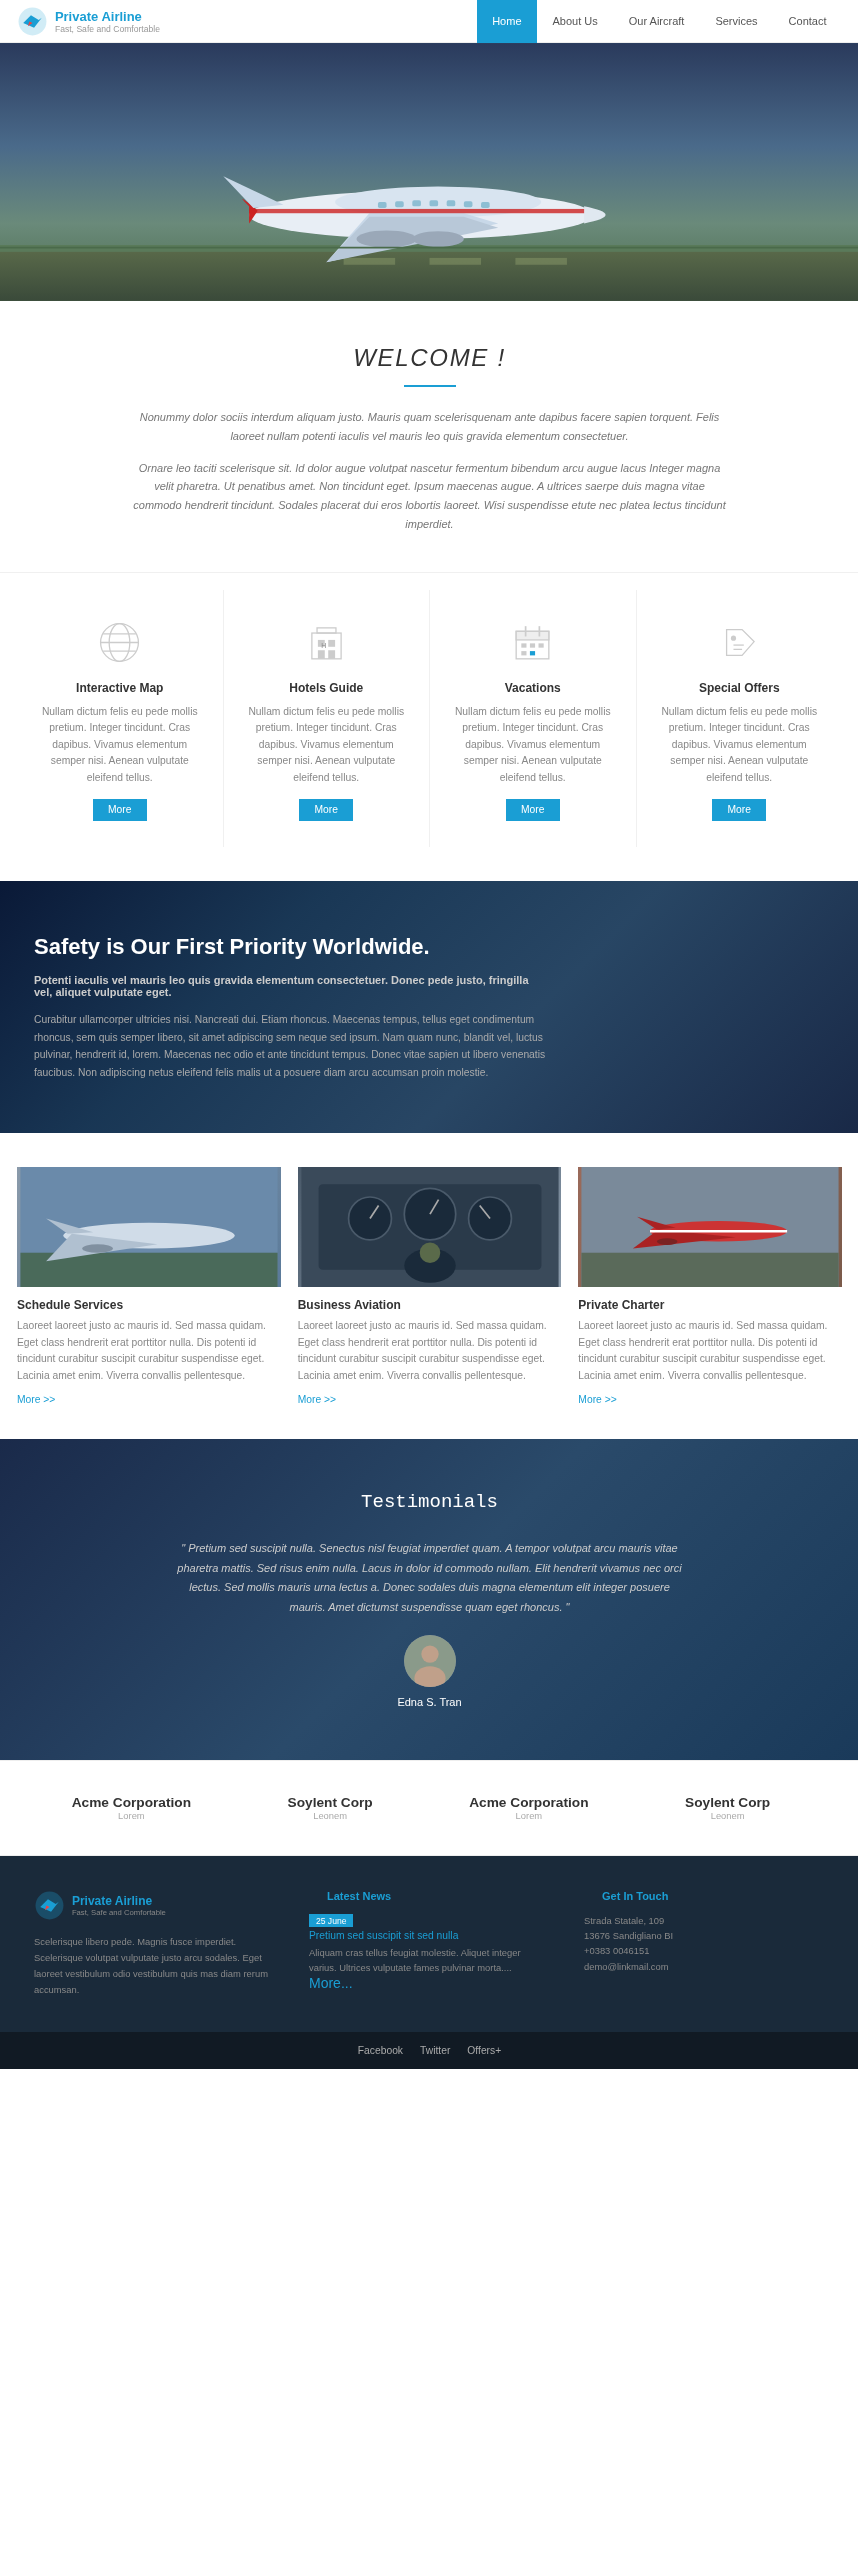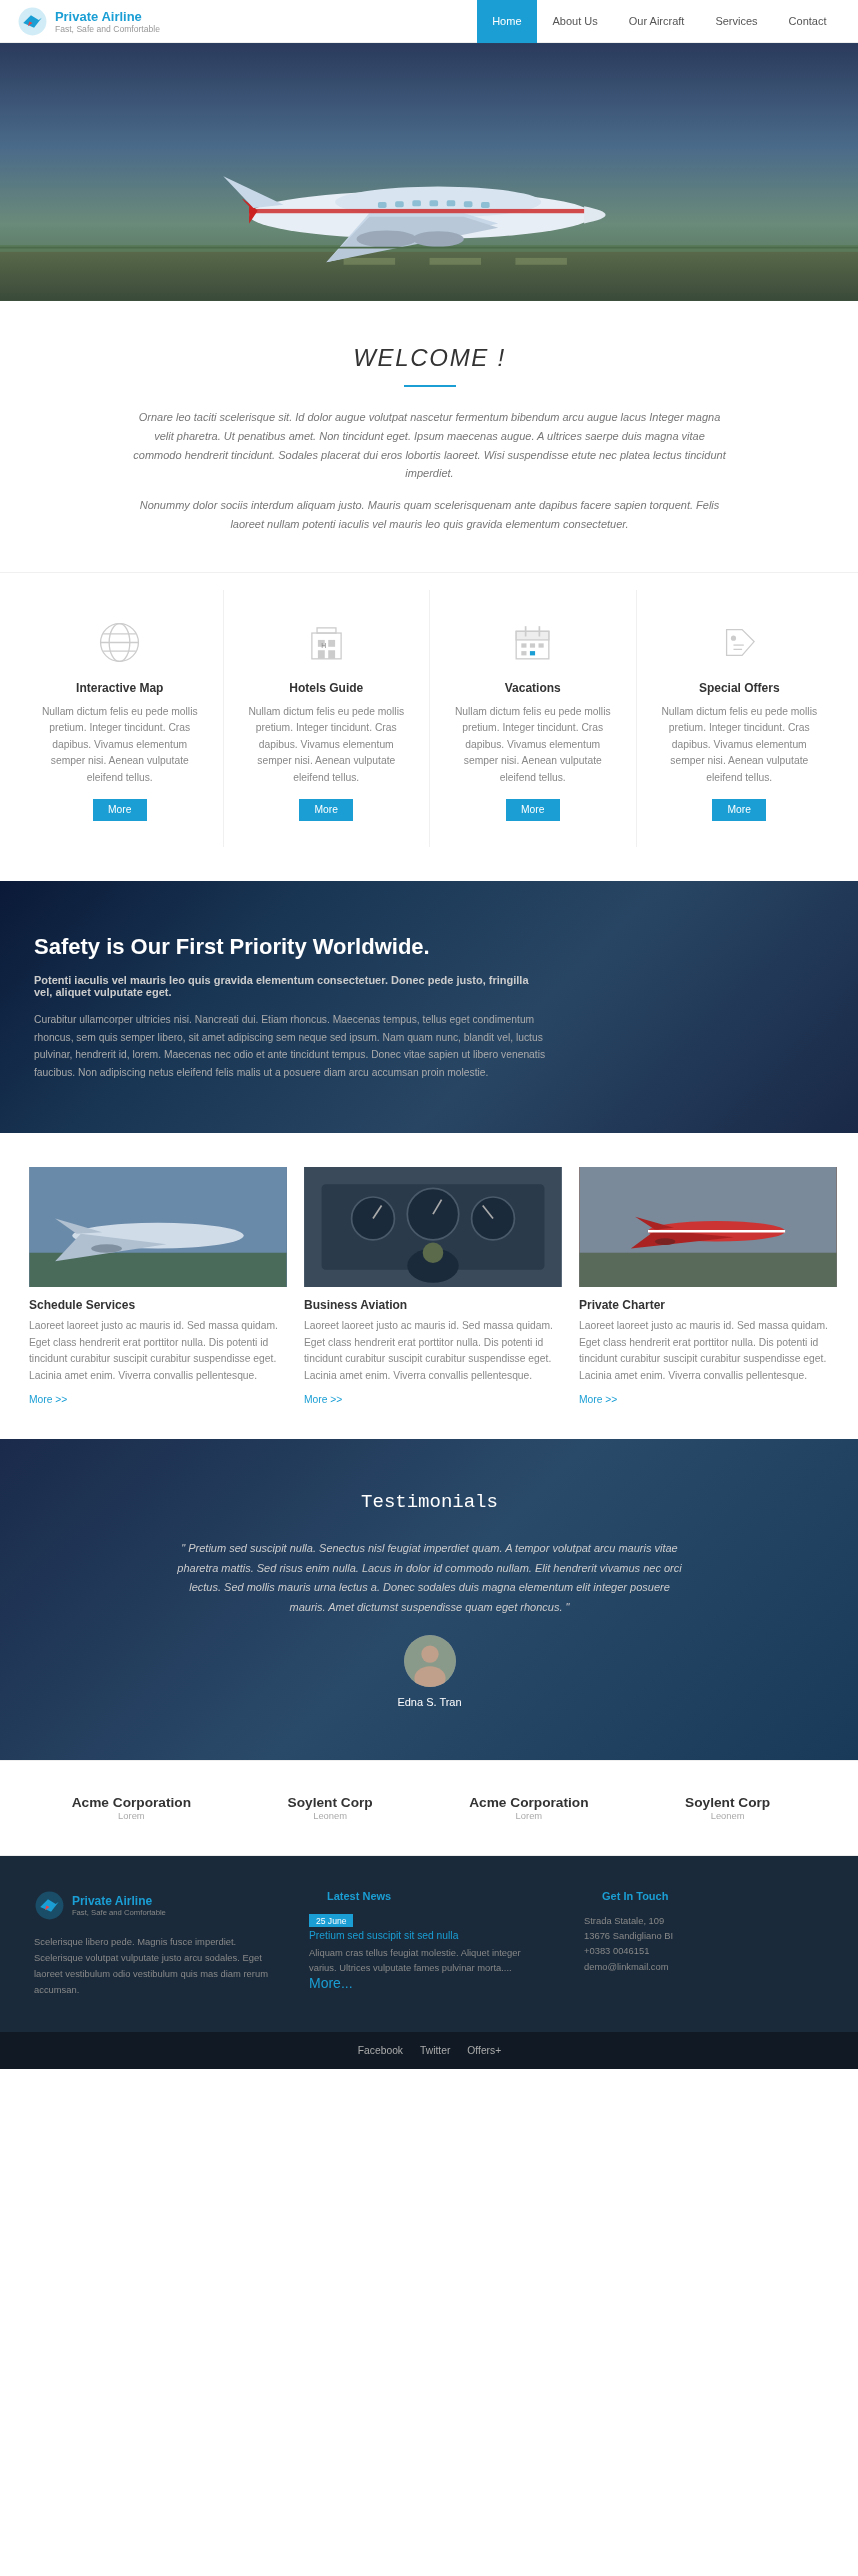--- a/index.html
+++ b/index.html
@@ -34,21 +34,21 @@
 
     
     .safety-banner { background: linear-gradient(rgba(0,0,0,0.6), rgba(0,0,0,0.6)), linear-gradient(to right, #1a2a4a, #3a5a7a, #2a4a6a); width: 100%; padding: 52px 34px; color: #fff; position: relative; overflow: hidden; }
     .safety-bg { position: absolute; inset: 0; background: linear-gradient(135deg, #0a1a3a 0%, #1a3a5a 30%, #2a4a6a 60%, #1a2a4a 100%); opacity: 0.9; }
     .safety-content { position: relative; z-index: 1; max-width: 515px; }
     .safety-title { font-size: 22px; font-weight: bold; color: #fff; margin-bottom: 13px; line-height: 1.3; }
     .safety-subtitle { color: #ccc; font-size: 11px; font-weight: bold; margin-bottom: 13px; }
     .safety-text { color: #aaa; font-size: 10.3px; line-height: 1.7; }
 
     
-    .services { display: flex; padding: 34px 29px; gap: 17px; }
+    .services { display: flex; padding: 34px 17px; gap: 17px; }
     .service-card { flex: 1; }
     .service-img { width: 100%; height: 120px; object-fit: cover; background: #aaa; display: flex; align-items: center; justify-content: center; overflow: hidden; }
     .service-title { font-size: 12px; font-weight: bold; color: #333; margin: 10.3px 0 6.9px; }
     .service-text { font-size: 10.3px; color: #888; line-height: 1.6; margin-bottom: 8.6px; }
     .service-link { color: #1a9ed4; font-size: 10.3px; text-decoration: none; }
 
     
     .testimonials { background: linear-gradient(135deg, #1a2a4a 0%, #2a4a6a 50%, #1a3a5a 100%); padding: 52px 34px; text-align: center; }
     .testimonials-title { font-size: 19px; color: #fff; font-weight: 300; margin-bottom: 26px; font-family: Liberation Mono, monospace; }
     .testimonial-text { color: #ccc; font-size: 11px; line-height: 1.8; max-width: 515px; margin: 0 auto 17px; font-style: italic; }
@@ -163,22 +163,22 @@
       <ellipse cx="280" cy="242" rx="50" ry="6" fill="#0a1a0a" opacity="0.3"></ellipse>
     </g>
 
     <line x1="0" y1="238" x2="1000" y2="238" stroke="#4a6a4a" stroke-width="2"></line>
   </svg>
 </div>
 
 <section class="welcome-section">
   <h2 class="welcome-title">WELCOME !</h2>
   <div class="welcome-divider"></div>
+  <p class="welcome-text">Nonummy dolor sociis interdum aliquam justo. Mauris quam scelerisquenam ante dapibus facere sapien torquent. Felis laoreet nullam potenti iaculis vel mauris leo quis gravida elementum consectetuer.</p>
   <p class="welcome-text">Ornare leo taciti scelerisque sit. Id dolor augue volutpat nascetur fermentum bibendum arcu augue lacus Integer magna velit pharetra. Ut penatibus amet. Non tincidunt eget. Ipsum maecenas augue. A ultrices saerpe duis magna vitae commodo hendrerit tincidunt. Sodales placerat dui eros lobortis laoreet. Wisi suspendisse etute nec platea lectus tincidunt imperdiet.</p>
-  <p class="welcome-text">Nonummy dolor sociis interdum aliquam justo. Mauris quam scelerisquenam ante dapibus facere sapien torquent. Felis laoreet nullam potenti iaculis vel mauris leo quis gravida elementum consectetuer.</p>
 </section>
 
 <div class="features">
 
   <div class="feature-card">
     <div class="feature-icon">
       <svg viewBox="0 0 50 50">
         <circle cx="25" cy="25" r="22" fill="none" stroke="#ccc" stroke-width="1.5"></circle>
         <ellipse cx="25" cy="25" rx="12" ry="22" fill="none" stroke="#ccc" stroke-width="1.5"></ellipse>
         <line x1="3" y1="25" x2="47" y2="25" stroke="#ccc" stroke-width="1.5"></line>

